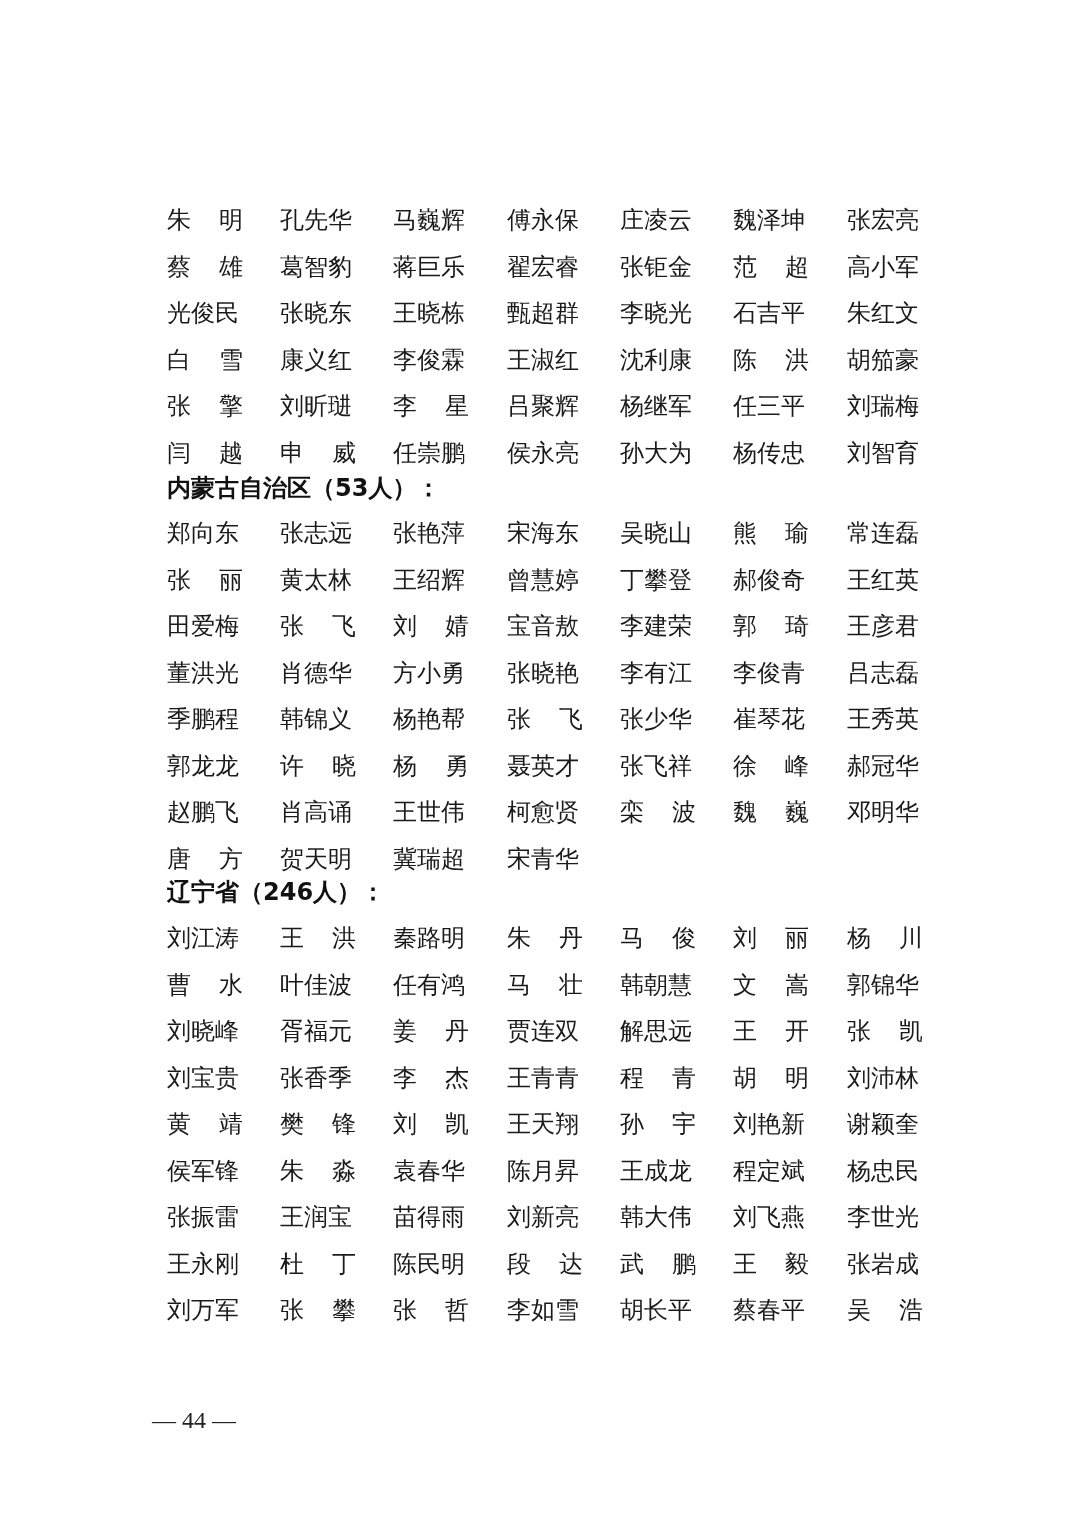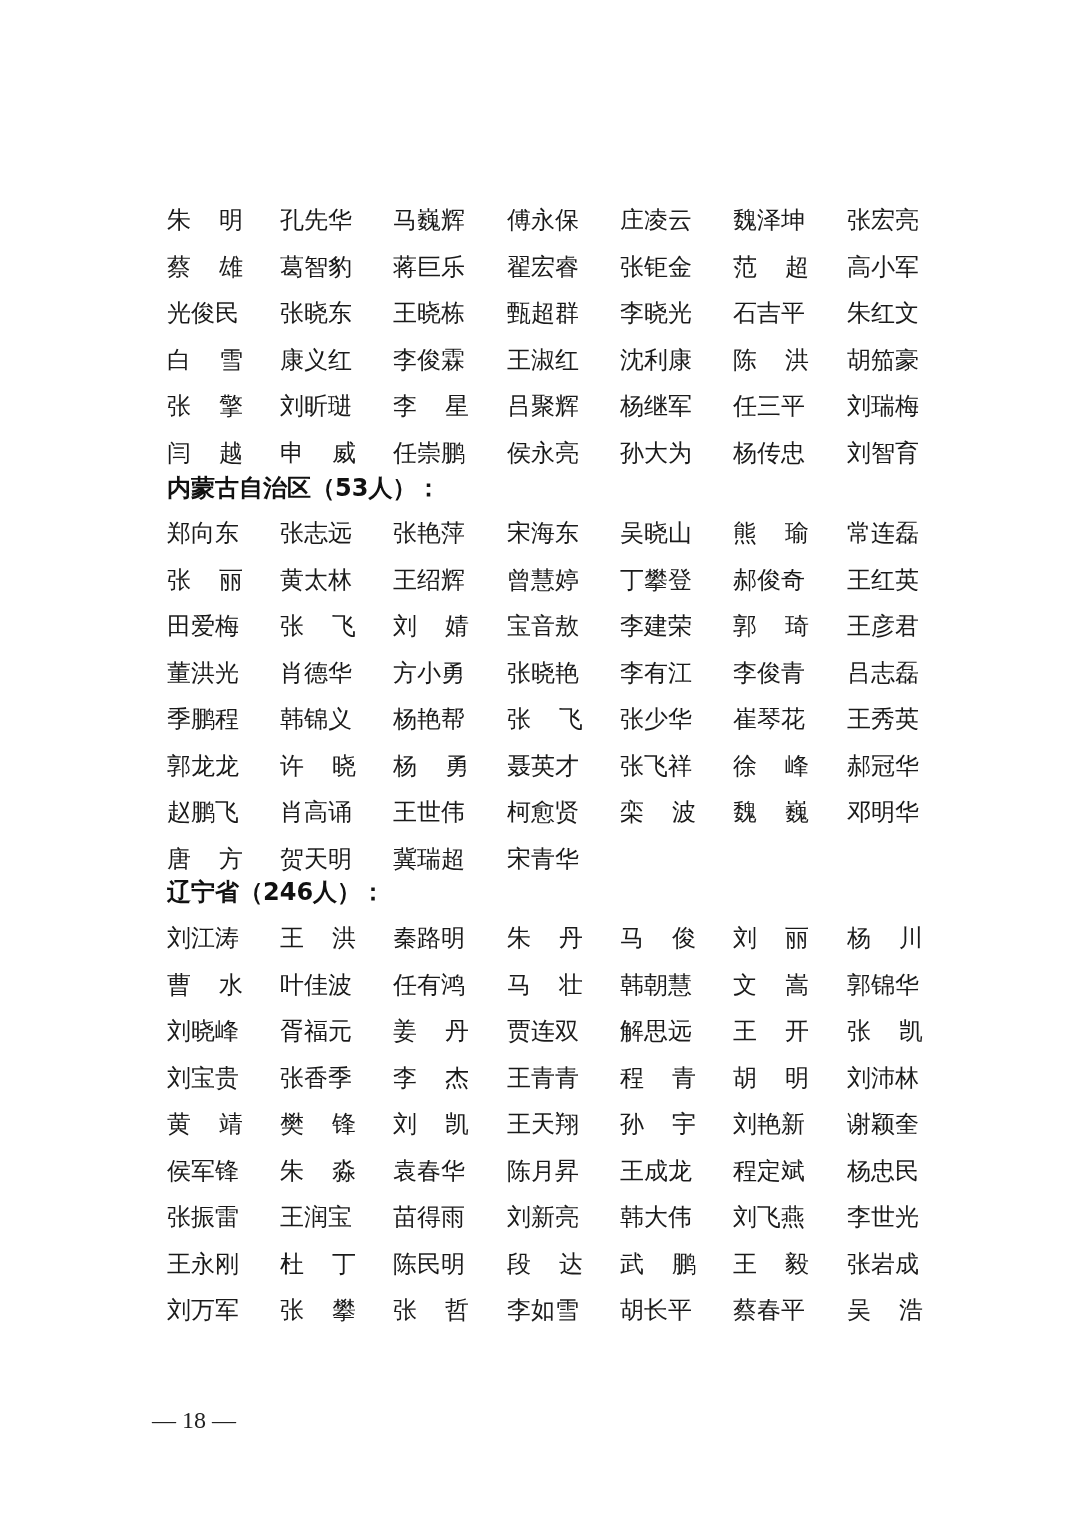--- a/index.html
+++ b/index.html
@@ -805,14 +805,14 @@
           <span>蔡</span>
           <span>春</span>
           <span>平</span>
         </div>
         <div class="cell" style="left: 680px; justify-content: space-between; width: 76px;">
           <span>吴</span>
           <span>浩</span>
         </div>
       </div>
     </div>
-  <div class="footer">— 18 —</div>
+  <div class="footer">— 44 —</div>
 </div>
 
 </body></html>

